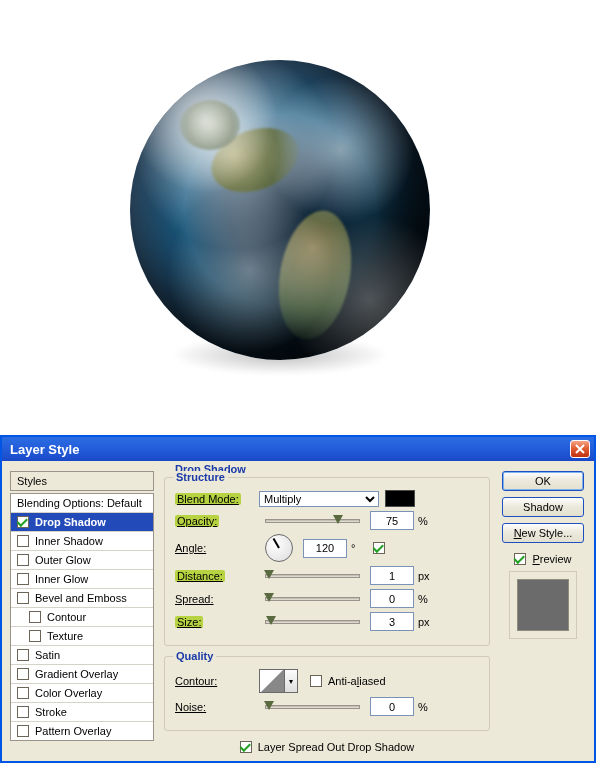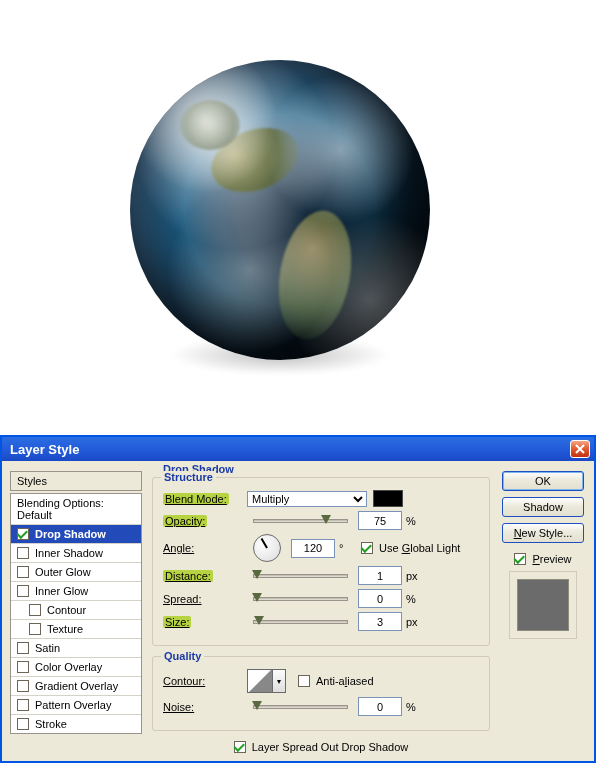--- a/index.html
+++ b/index.html
@@ -104,21 +104,21 @@
 
   .body {
     padding: 10px 8px 0 8px;
     display: flex;
     align-items: flex-start;
     height: 300px;
     box-sizing: border-box;
   }
 
   
-  .styles-col { width: 132px; }
+  .styles-col { width: 144px; }
   .styles-head {
     border: 1px solid #9a938c;
     background: #ece9d8;
     padding: 3px 6px;
     margin-bottom: 2px;
   }
   .styles-list {
     border: 1px solid #9a938c;
     background: #fff;
   }
@@ -350,47 +350,51 @@
             <span>Inner Shadow</span>
           </div>
           <div class="row">
             <span class="chk"></span>
             <span>Outer Glow</span>
           </div>
           <div class="row">
             <span class="chk"></span>
             <span>Inner Glow</span>
           </div>
+          <div class="row">
+            <span class="chk"></span>
+            <span>Bevel and Emboss</span>
+          </div>
           <div class="row indent">
             <span class="chk"></span>
             <span>Contour</span>
           </div>
           <div class="row indent">
             <span class="chk"></span>
             <span>Texture</span>
           </div>
           <div class="row">
             <span class="chk"></span>
             <span>Satin</span>
           </div>
           <div class="row">
             <span class="chk"></span>
+            <span>Gradient Overlay</span>
+          </div>
+          <div class="row">
+            <span class="chk"></span>
             <span>Color Overlay</span>
           </div>
           <div class="row">
             <span class="chk"></span>
-            <span>Gradient Overlay</span>
+            <span>Stroke</span>
           </div>
           <div class="row">
             <span class="chk"></span>
             <span>Pattern Overlay</span>
-          </div>
-          <div class="row">
-            <span class="chk"></span>
-            <span>Stroke</span>
           </div>
         </div>
     </div>
 
     <div class="settings-col">
       <div class="settings-outer" style="position:relative;">
         <div class="legend main">Drop Shadow</div>
 
         <div class="group" style="">
           <span class="legend">Structure</span>
@@ -417,23 +421,20 @@
           </div>
 
           <div class="ctrl-row">
             <span class="lbl">
               <span class="underline">Angle:</span>
             </span>
             <span class="dial"></span>
             <input class="numbox" value="120" style="">
             <span class="unit">°</span>
             <span class="chk checked" style="margin-left:4px;"></span>
-            <span>
-              <span class="underline" style="text-decoration:none;">Use <span style="text-decoration:underline;">G</span>lobal Light</span>
-            </span>
           </div>
 
           <div class="ctrl-row">
             <span class="lbl">
               <span class="hilite"><span class="underline">Distance:</span></span>
             </span>
             <span class="slider">
               <span class="thumb" style="left:-2px;"></span>
             </span>
             <input class="numbox" value="1" style="">

